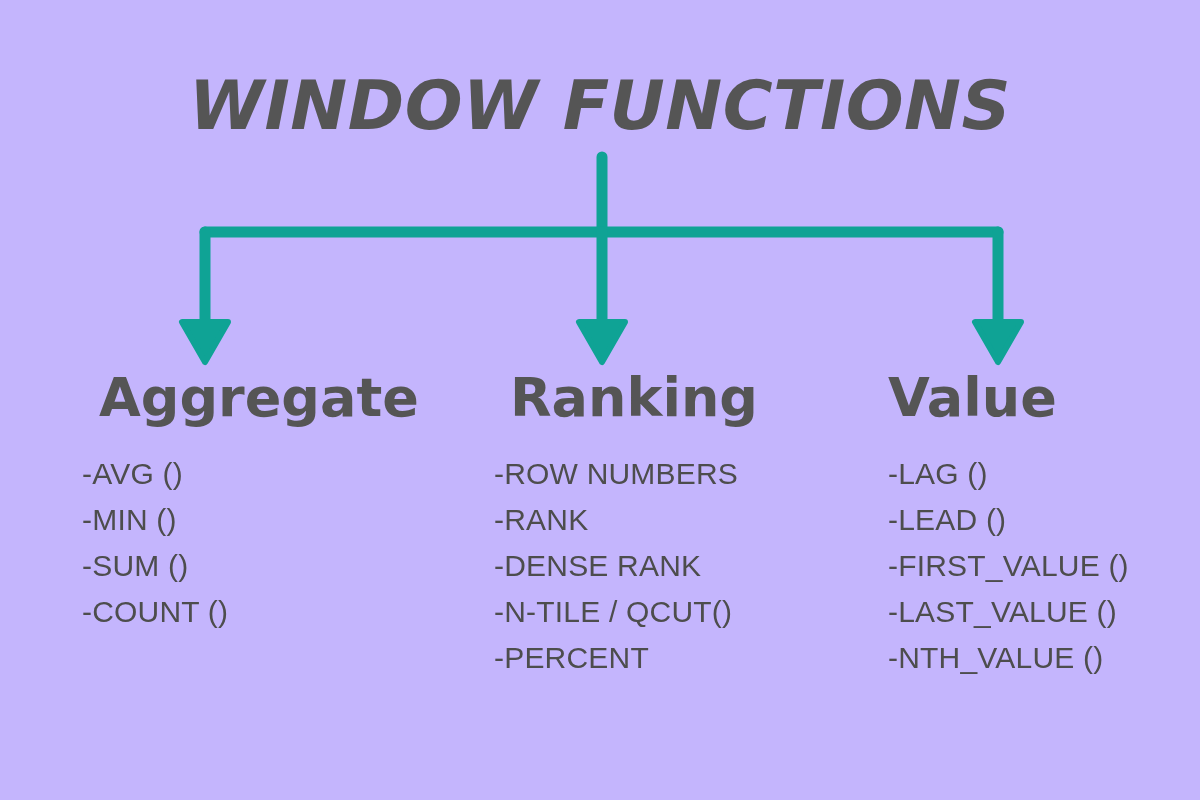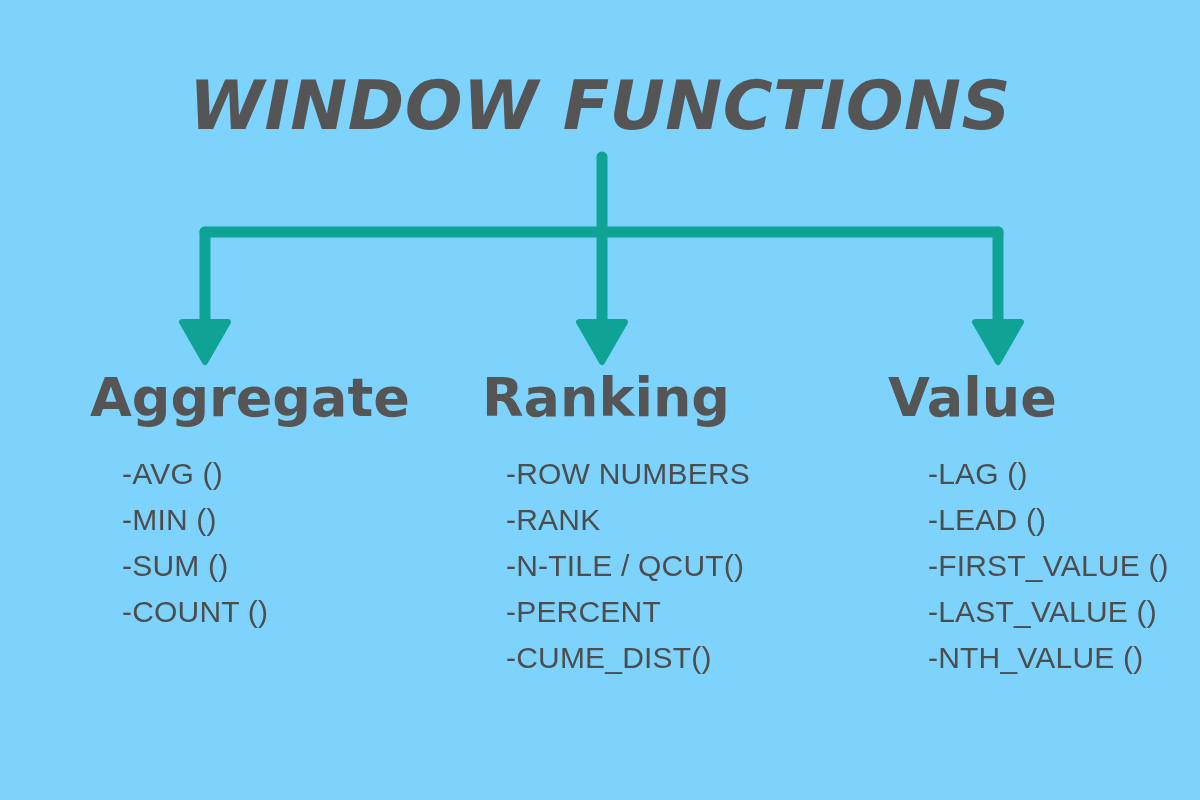--- a/index.html
+++ b/index.html
@@ -12,21 +12,21 @@
     height: 800px;
     position: relative;
     overflow: hidden;
     font-family: "Liberation Sans", sans-serif;
     -webkit-font-smoothing: antialiased;
   }
 
   #diagram-root {
     position: absolute;
     inset: 0;
-    background: #7dd3fc;
+    background: #c4b5fd;
   }
 
   
   #title {
     position: absolute;
     left: 0;
     top: 72px;
     width: 1200px;
     text-align: center;
     font-family: "DejaVu Sans", sans-serif;
@@ -48,50 +48,49 @@
     height: 800px;
     pointer-events: none;
   }
 
   
   .column {
     position: absolute;
     top: 370px;
   }
   #col-aggregate { left: 82px;  width: 360px; }
-  #col-ranking   { left: 466px; width: 400px; }
+  #col-ranking   { left: 494px; width: 400px; }
   #col-value     { left: 888px; width: 300px; }
 
   .col-heading {
     font-family: "DejaVu Sans", sans-serif;
     font-size: 54px;
     font-weight: 700;
     color: #555555;
     line-height: 1.05;
     margin: 0 0 24px 0;
     white-space: nowrap;
   }
-  #col-aggregate .col-heading { margin-left: 8px; }
+  #col-aggregate .col-heading { margin-left: 17px; }
   #col-ranking   .col-heading { margin-left: 16px; }
   #col-value     .col-heading { }
 
   .item-list {
     list-style: none;
     margin: 0;
     padding: 0;
   }
   .item-list li {
     font-family: "Liberation Sans", sans-serif;
     font-size: 30px;
     font-weight: 400;
     color: #4d4d4d;
     line-height: 46px;
     white-space: nowrap;
     letter-spacing: 0.2px;
-    margin-left: 40px;
   }
 </style>
 </head>
 <body>
 
 <div id="diagram-root">
 
   <div id="title">WINDOW FUNCTIONS</div>
 
   <svg id="connectors" viewBox="0 0 1200 800" width="1200" height="800" aria-hidden="true">
@@ -122,23 +121,23 @@
       <li>-SUM ()</li>
       <li>-COUNT ()</li>
     </ul>
   </div>
 
   <div class="column" id="col-ranking">
     <div class="col-heading">Ranking</div>
     <ul class="item-list">
       <li>-ROW NUMBERS</li>
       <li>-RANK</li>
+      <li>-DENSE RANK</li>
       <li>-N-TILE / QCUT()</li>
       <li>-PERCENT</li>
-      <li>-CUME_DIST()</li>
     </ul>
   </div>
 
   <div class="column" id="col-value">
     <div class="col-heading">Value</div>
     <ul class="item-list">
       <li>-LAG ()</li>
       <li>-LEAD ()</li>
       <li>-FIRST_VALUE ()</li>
       <li>-LAST_VALUE ()</li>

